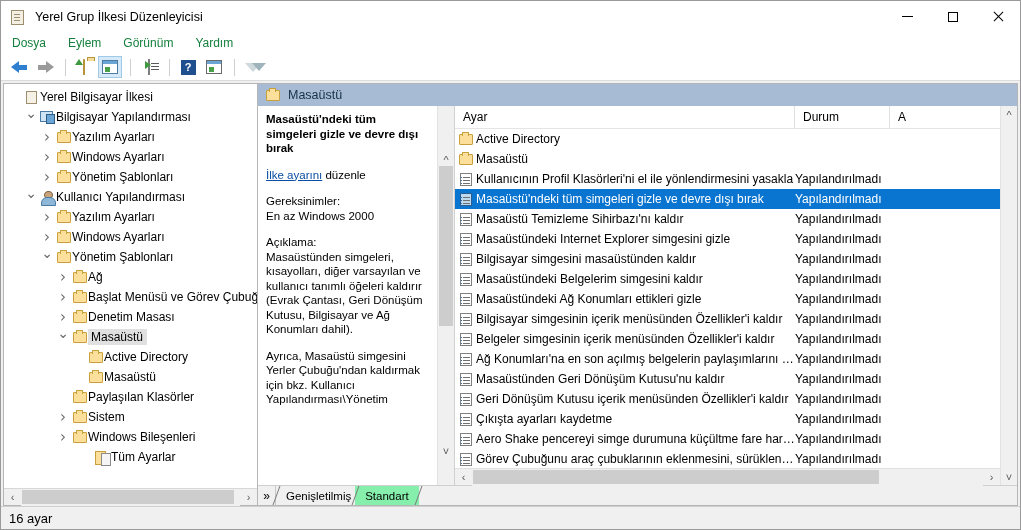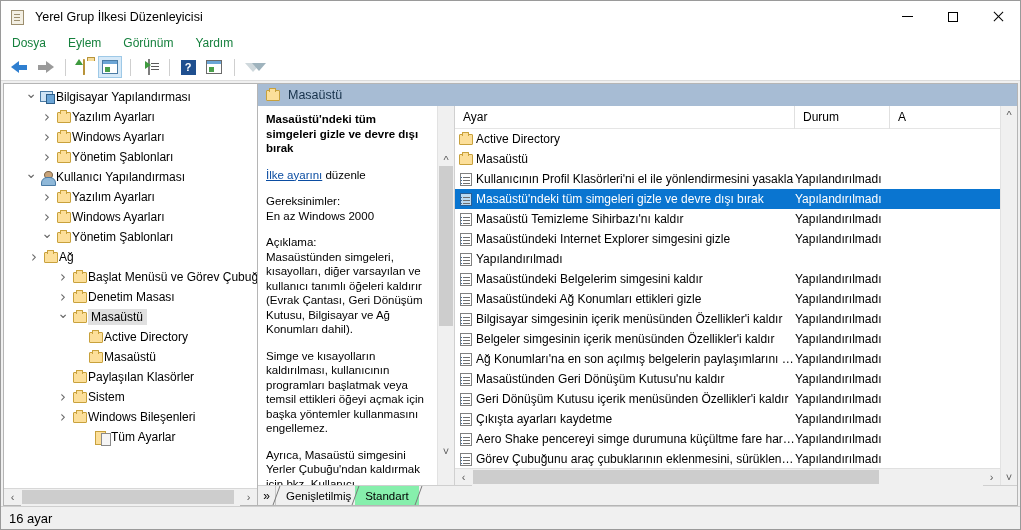--- a/index.html
+++ b/index.html
@@ -465,20 +465,27 @@
     <div class="tbsep"></div>
     <div class="tbtn">
       <span class="icn-funnel"></span>
     </div>
   </div>
 
   <div class="workarea">
 
     <div class="treepane">
       <div class="treelist" id="tree-list">
+          <div class="trow" style="padding-left: 3px;">
+            <span class="chev empty"></span>
+            <span class="tico">
+              <span class="mini-doc"></span>
+            </span>
+            <span class="tlabel">Yerel Bilgisayar İlkesi</span>
+          </div>
           <div class="trow" style="padding-left: 19px;">
             <span class="chev open"></span>
             <span class="tico">
               <span class="mini-pc"></span>
             </span>
             <span class="tlabel">Bilgisayar Yapılandırması</span>
           </div>
           <div class="trow" style="padding-left: 35px;">
             <span class="chev closed"></span>
             <span class="tico">
@@ -521,21 +528,21 @@
             </span>
             <span class="tlabel">Windows Ayarları</span>
           </div>
           <div class="trow" style="padding-left: 35px;">
             <span class="chev open"></span>
             <span class="tico">
               <span class="mini-folder"></span>
             </span>
             <span class="tlabel">Yönetim Şablonları</span>
           </div>
-          <div class="trow" style="padding-left: 22px;">
+          <div class="trow" style="padding-left: 51px;">
             <span class="chev closed"></span>
             <span class="tico">
               <span class="mini-folder"></span>
             </span>
             <span class="tlabel">Ağ</span>
           </div>
           <div class="trow" style="padding-left: 51px;">
             <span class="chev closed"></span>
             <span class="tico">
               <span class="mini-folder"></span>
@@ -626,21 +633,20 @@
               <span class="desc-link"><u>İlke ayarını</u></span><span> düzenle</span>
             </div>
             <div class="desc-p">
               <div>Gereksinimler:</div>
               <div>En az Windows 2000</div>
             </div>
             <div class="desc-p">
               <div>Açıklama:</div>
               <div>Masaüstünden simgeleri, kısayolları, diğer varsayılan ve kullanıcı tanımlı öğeleri kaldırır (Evrak Çantası, Geri Dönüşüm Kutusu, Bilgisayar ve Ağ Konumları dahil).</div>
             </div>
-            <div class="desc-p">Simge ve kısayolların kaldırılması, kullanıcının programları başlatmak veya temsil ettikleri öğeyi açmak için başka yöntemler kullanmasını engellemez.</div>
             <div class="desc-p">Ayrıca, Masaüstü simgesini Yerler Çubuğu'ndan kaldırmak için bkz. Kullanıcı Yapılandırması\Yönetim</div>
           </div>
           <div class="vscroll">
             <div class="vs-arrow" style="height:60px;align-items:flex-end;">^</div>
             <div class="vs-track">
               <div class="vs-thumb" style="top:0px;height:160px;"></div>
             </div>
             <div class="vs-arrow" style="height:40px;align-items:flex-start;">˅</div>
           </div>
         </div>
@@ -732,20 +738,21 @@
                 <span class="li-ico">
                   <span class="li-doc">
                     <i class="b1"></i>
                     <i class="b2"></i>
                     <i class="b3"></i>
                     <i class="d1"></i>
                     <i class="d2"></i>
                     <i class="d3"></i>
                   </span>
                 </span>
+                <span class="lcell1">Bilgisayar simgesini masaüstünden kaldır</span>
                 <span class="lcell2">Yapılandırılmadı</span>
                 <span class="lcell3"></span>
               </div>
               <div class="lrow">
                 <span class="li-ico">
                   <span class="li-doc">
                     <i class="b1"></i>
                     <i class="b2"></i>
                     <i class="b3"></i>
                     <i class="d1"></i>

